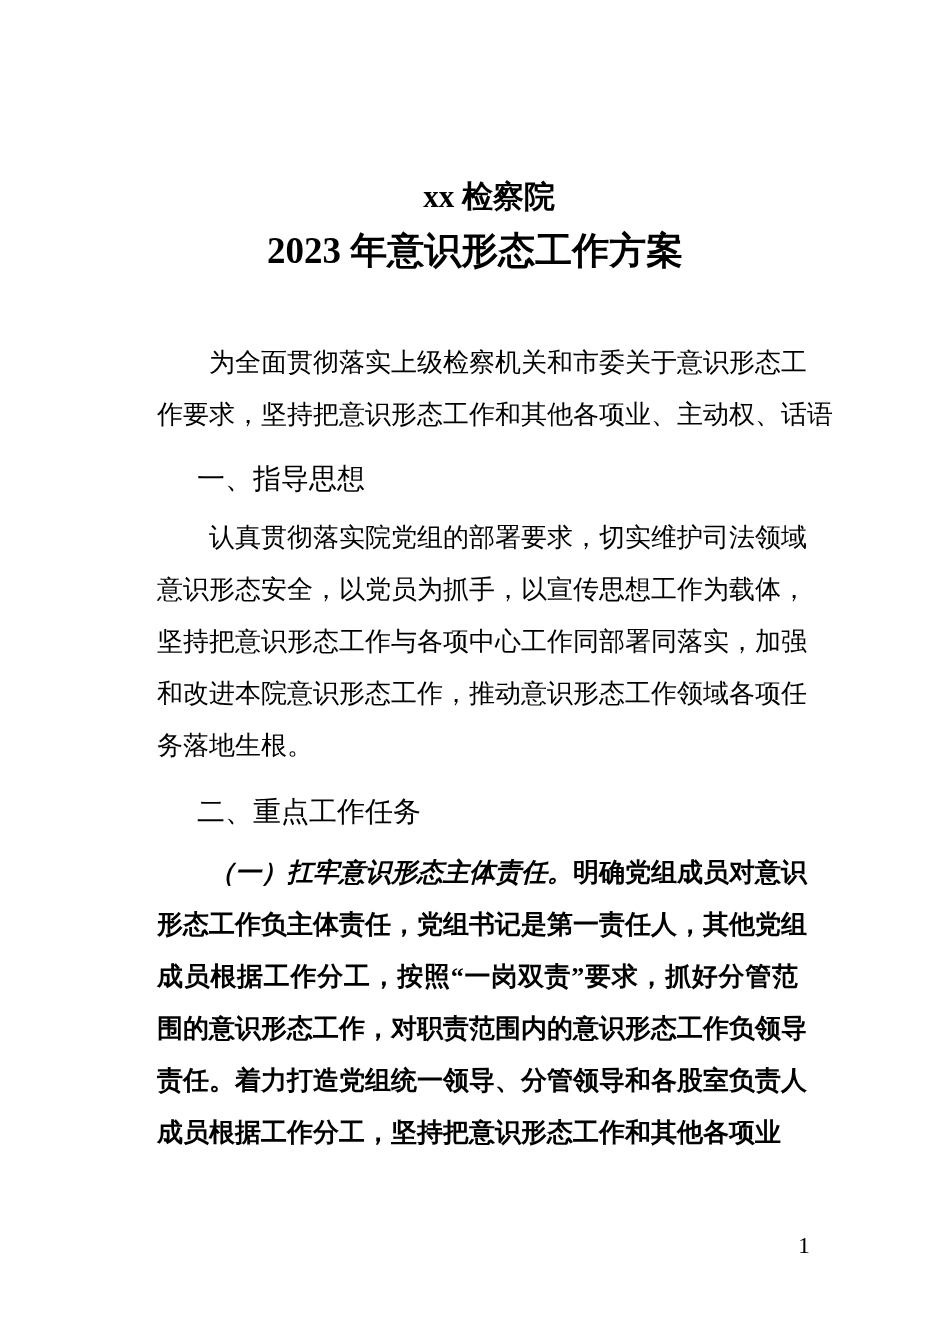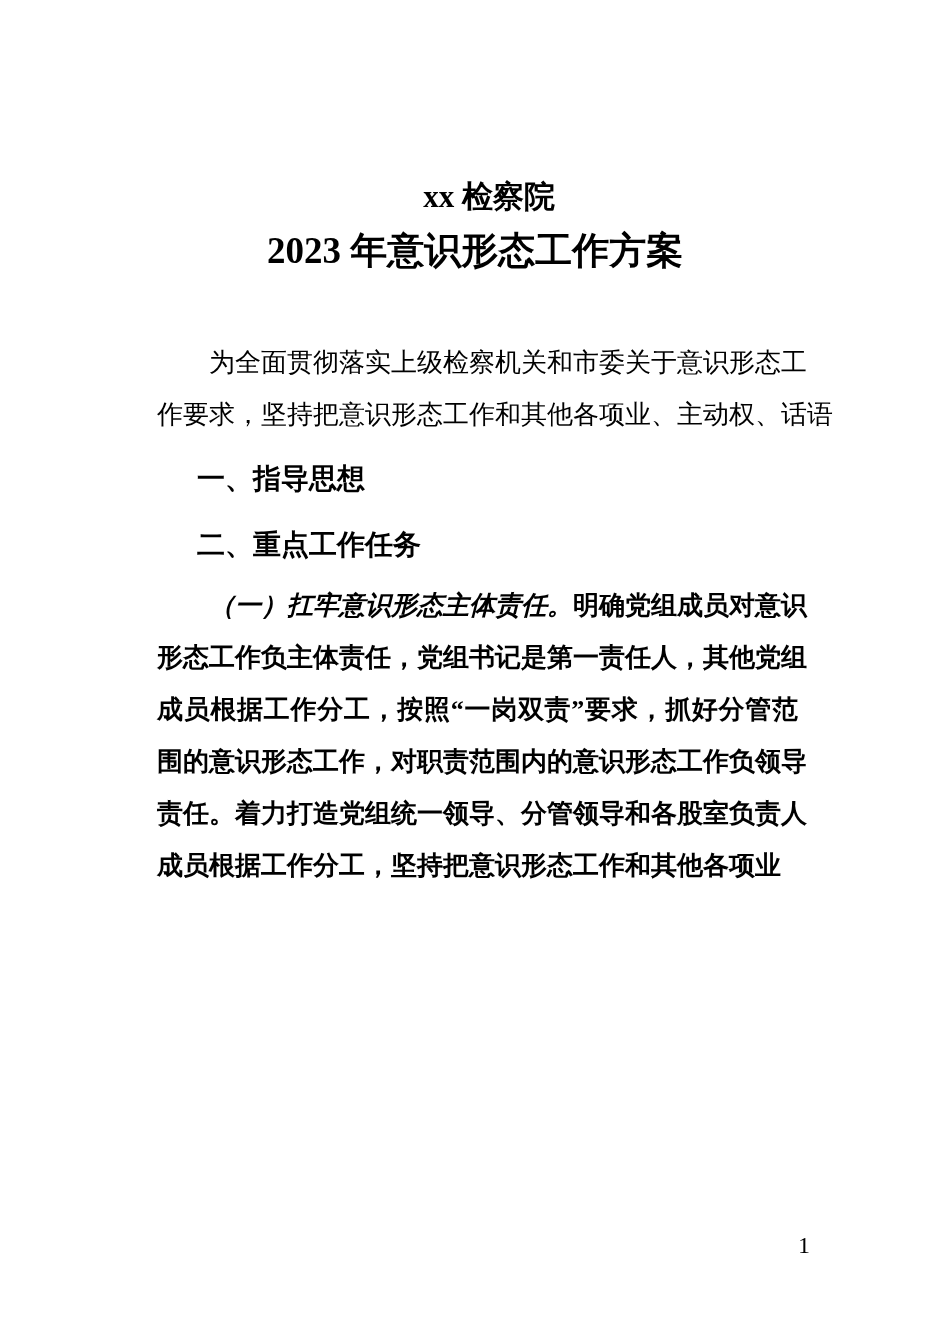--- a/index.html
+++ b/index.html
@@ -57,21 +57,21 @@
     text-align: left;
     text-align-last: left;
   }
   .line.indent {
     padding-left: 52px;
   }
   .heading {
     line-height: 52px;
     height: 52px;
     padding-left: 52px;
-    font-weight: bold;
+    font-weight: normal;
     font-size: 28px;
     font-family: "Liberation Sans", "DejaVu Sans", sans-serif;
   }
   .lead-kai {
     font-style: italic;
   }
   .page-number {
     position: absolute;
     top: 1228px;
     right: 140px;
@@ -93,20 +93,27 @@
 
     <div class="para p1">
       <div class="line indent">为全面贯彻落实上级检察机关和市委关于意识形态工</div>
       <div class="line">作要求，坚持把意识形态工作和其他各项业、主动权、话语</div>
     </div>
 
     <div class="h1-block">
       <div class="heading">一、指导思想</div>
     </div>
 
+    <div class="para p2">
+      <div class="line indent">认真贯彻落实院党组的部署要求，切实维护司法领域</div>
+      <div class="line">意识形态安全，以党员为抓手，以宣传思想工作为载体，</div>
+      <div class="line">坚持把意识形态工作与各项中心工作同部署同落实，加强</div>
+      <div class="line">和改进本院意识形态工作，推动意识形态工作领域各项任</div>
+      <div class="line last">务落地生根。</div>
+    </div>
 
     <div class="h2-block">
       <div class="heading">二、重点工作任务</div>
     </div>
 
     <div class="para p3">
       <div class="line indent"><span class="lead-kai">（一）扛牢意识形态主体责任。</span><span>明确党组成员对意识</span></div>
       <div class="line">形态工作负主体责任，党组书记是第一责任人，其他党组</div>
       <div class="line">成员根据工作分工，按照“一岗双责”要求，抓好分管范</div>
       <div class="line">围的意识形态工作，对职责范围内的意识形态工作负领导</div>

